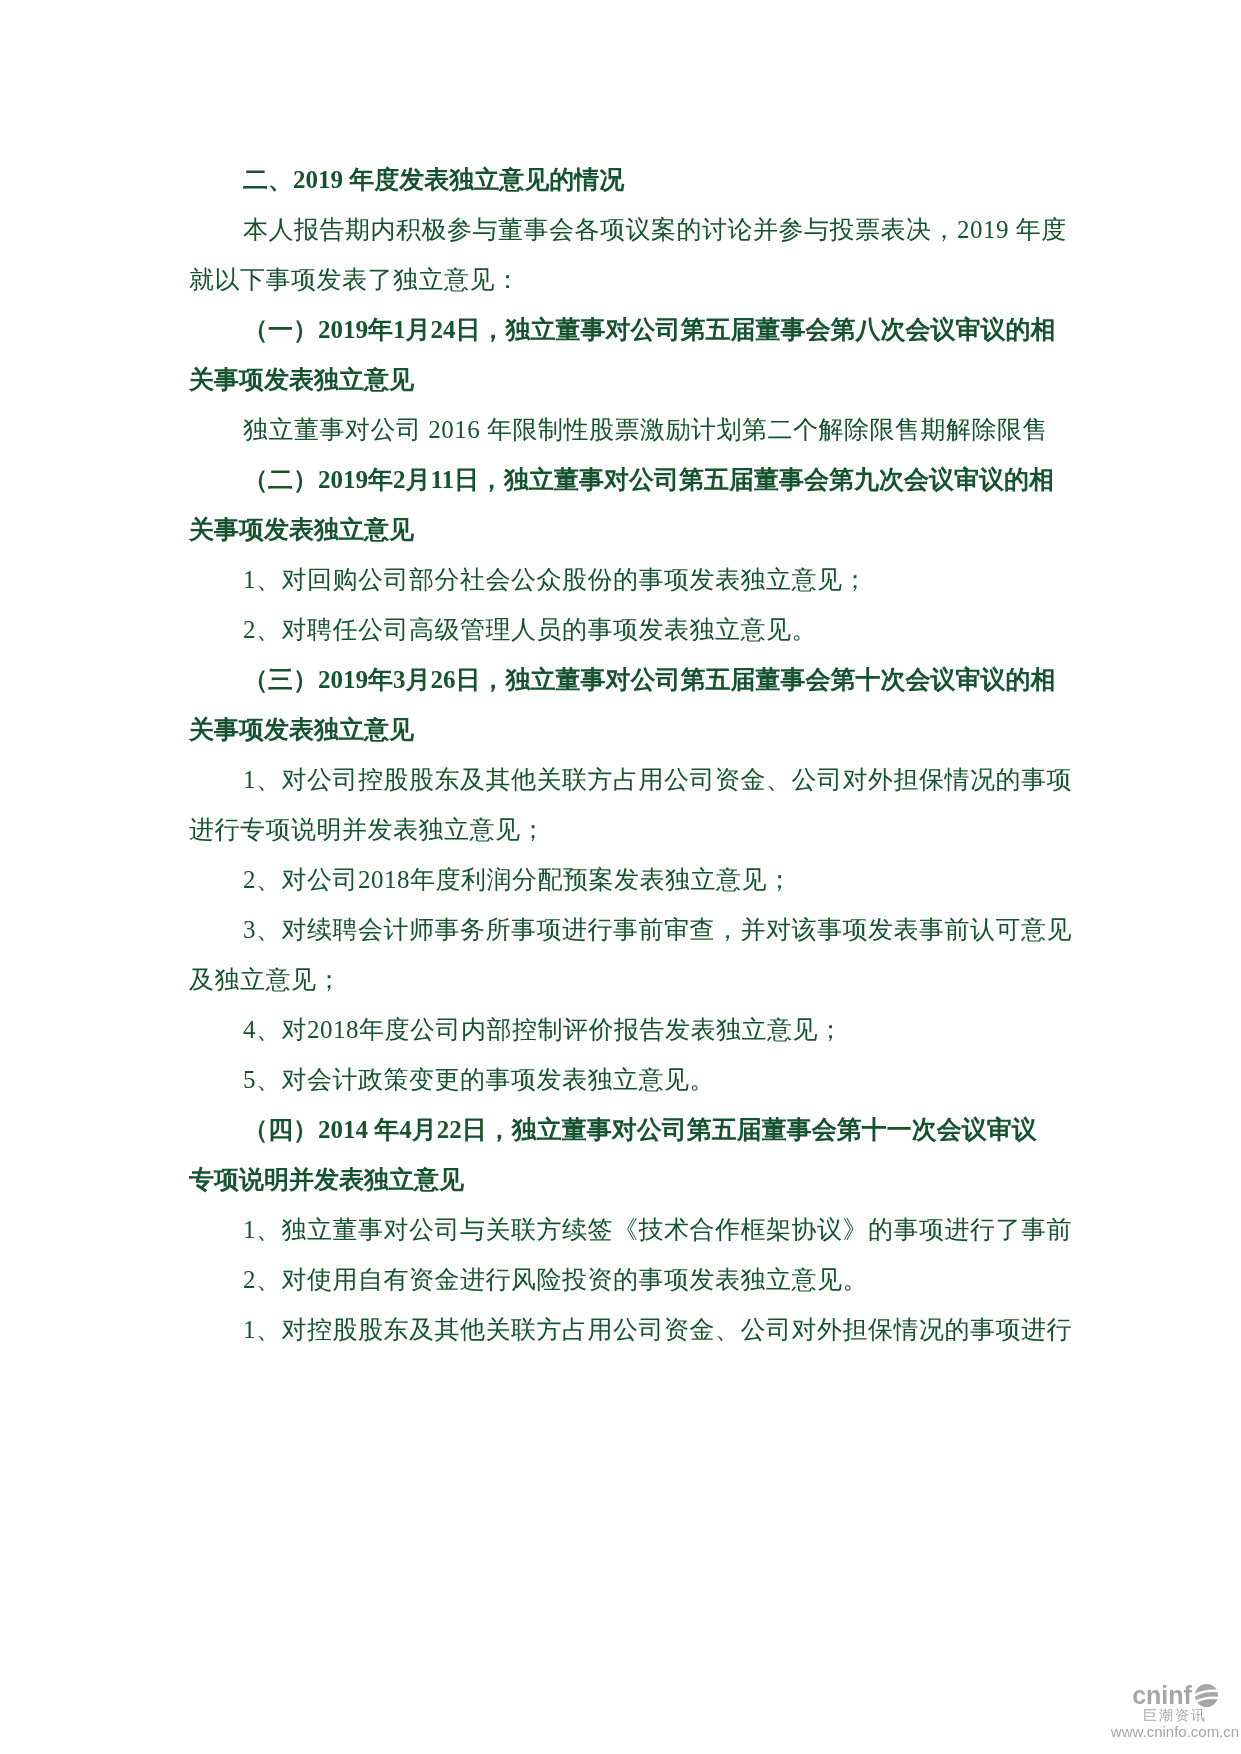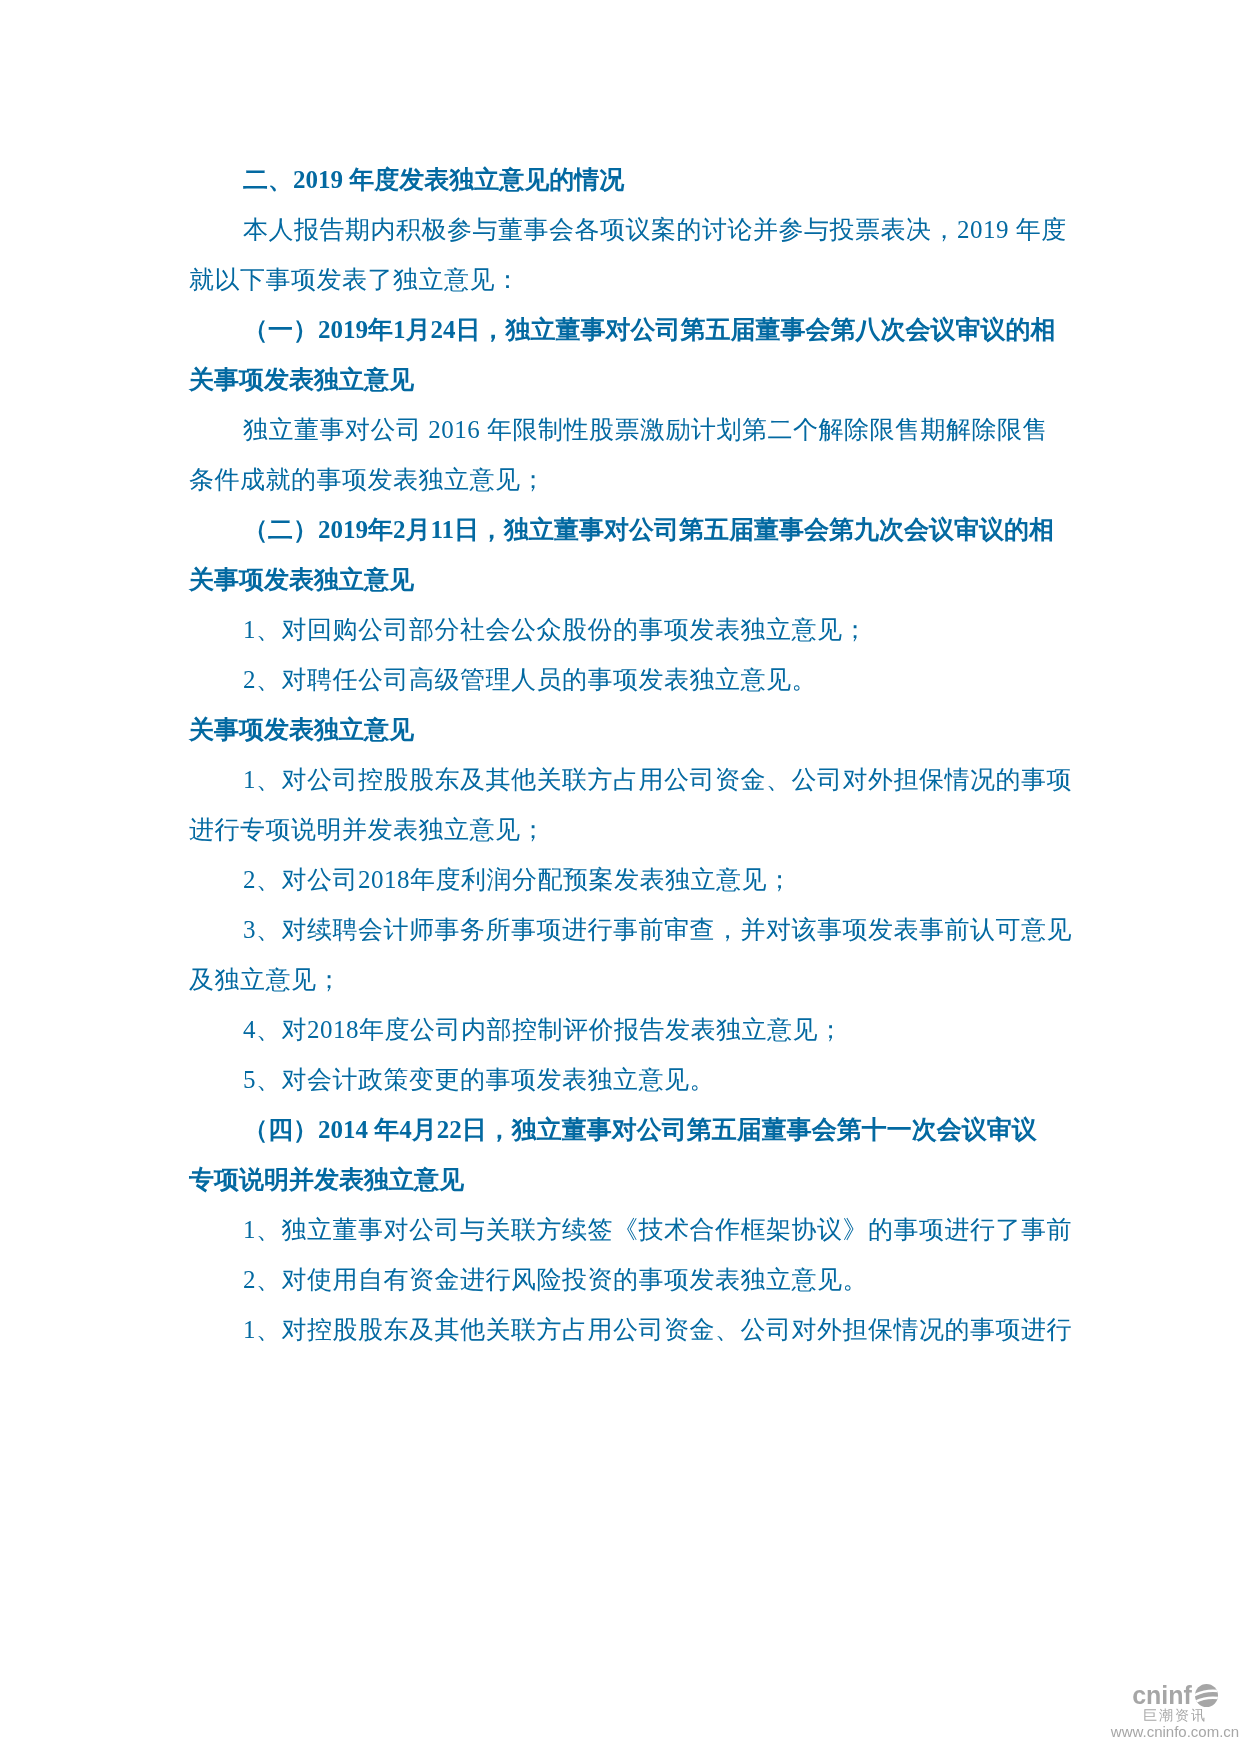--- a/index.html
+++ b/index.html
@@ -27,21 +27,21 @@
   .para {
     margin: 0;
     padding: 0;
   }
   .line {
     height: 50px;
     line-height: 50px;
     font-size: 25px;
     letter-spacing: 0.5px;
     white-space: nowrap;
-    color: #0369a1;
+    color: #14532d;
   }
   .line.first {
     padding-left: 54px;
   }
   .para.title .line,
   .para.heading .line {
     font-weight: bold;
     letter-spacing: 0px;
     font-size: 25px;
   }
@@ -96,33 +96,33 @@
       <div class="para body">
         <div class="line first">本人报告期内积极参与董事会各项议案的讨论并参与投票表决，2019 年度</div>
         <div class="line">就以下事项发表了独立意见：</div>
       </div>
       <div class="para heading">
         <div class="line first">（一）2019年1月24日，独立董事对公司第五届董事会第八次会议审议的相</div>
         <div class="line">关事项发表独立意见</div>
       </div>
       <div class="para body">
         <div class="line first">独立董事对公司 2016 年限制性股票激励计划第二个解除限售期解除限售</div>
-        <div class="line">条件成就的事项发表独立意见；</div>
       </div>
       <div class="para heading">
         <div class="line first">（二）2019年2月11日，独立董事对公司第五届董事会第九次会议审议的相</div>
         <div class="line">关事项发表独立意见</div>
       </div>
       <div class="para body">
         <div class="line first">1、对回购公司部分社会公众股份的事项发表独立意见；</div>
       </div>
       <div class="para body">
         <div class="line first">2、对聘任公司高级管理人员的事项发表独立意见。</div>
       </div>
       <div class="para heading">
+        <div class="line first">（三）2019年3月26日，独立董事对公司第五届董事会第十次会议审议的相</div>
         <div class="line">关事项发表独立意见</div>
       </div>
       <div class="para body">
         <div class="line first">1、对公司控股股东及其他关联方占用公司资金、公司对外担保情况的事项</div>
         <div class="line">进行专项说明并发表独立意见；</div>
       </div>
       <div class="para body">
         <div class="line first">2、对公司2018年度利润分配预案发表独立意见；</div>
       </div>
       <div class="para body">

